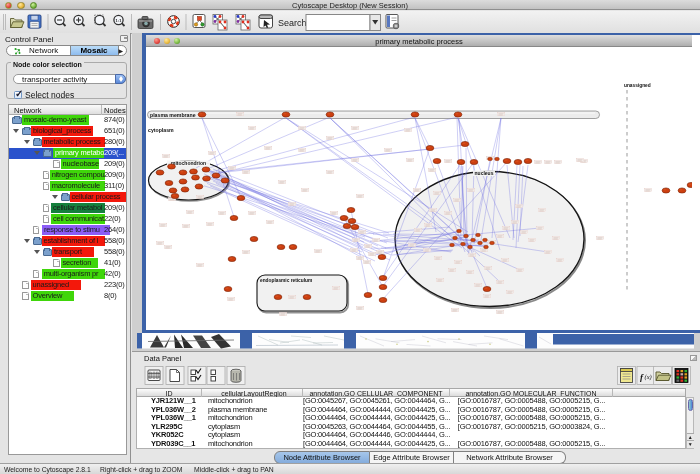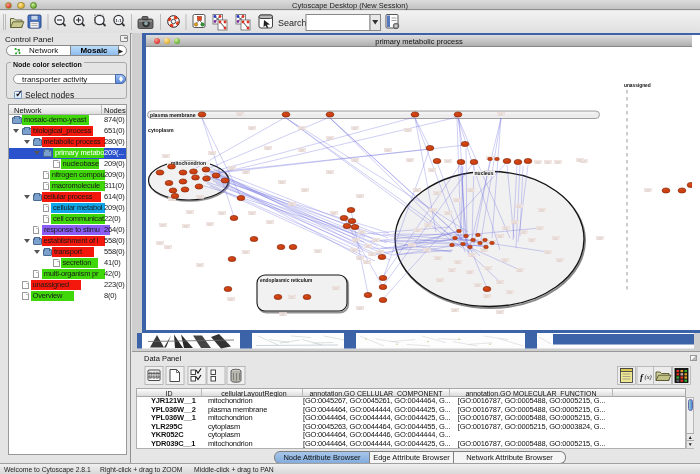--- a/index.html
+++ b/index.html
@@ -925,29 +925,29 @@
         <div class="trow" style="top:65.3px;">
           <span class="doc" style="left:33.8px"></span>
           <span class="hl" style="left:40.7px;width:55.3px;background:#3fd60a;color:#1a1a1a">nitrogen compou</span>
           <span class="nn" style="color:#1a1a1a">209(0)</span>
         </div>
         <div class="trow" style="top:76.3px;">
           <span class="doc" style="left:33.8px"></span>
           <span class="hl" style="left:40.7px;width:55.3px;background:#3fd60a;color:#1a1a1a">macromolecule </span>
           <span class="nn" style="color:#1a1a1a">311(0)</span>
         </div>
-        <div class="trow" style="top:87.3px;">
+        <div class="trow" style="top:87.3px;margin-left:28px;">
           <span class="tri" style="left:14.8px"></span>
           <span class="fold" style="left:23.6px"></span>
           <span class="hl" style="left:32.5px;width:59.0px;background:#f3180b;color:#1a1a1a">cellular process</span>
           <span class="nn" style="color:#1a1a1a">614(0)</span>
         </div>
         <div class="trow" style="top:98.3px;">
           <span class="doc" style="left:33.8px"></span>
-          <span class="hl" style="left:42.0px;width:54.0px;background:#0ea5e9;color:#1a1a1a">cellular metabol</span>
+          <span class="hl" style="left:42.0px;width:54.0px;background:#15803d;color:#1a1a1a">cellular metabol</span>
           <span class="nn" style="color:#1a1a1a">209(0)</span>
         </div>
         <div class="trow" style="top:109.3px;">
           <span class="doc" style="left:33.8px"></span>
           <span class="hl" style="left:42.0px;width:54.0px;background:#3fd60a;color:#1a1a1a">cell communicat</span>
           <span class="nn" style="color:#1a1a1a">22(0)</span>
         </div>
         <div class="trow" style="top:120.3px;">
           <span class="doc" style="left:23.6px"></span>
           <span class="hl" style="left:33.0px;width:68px;background:#8b5cf6;color:#1a1a1a">response to stimu</span>

